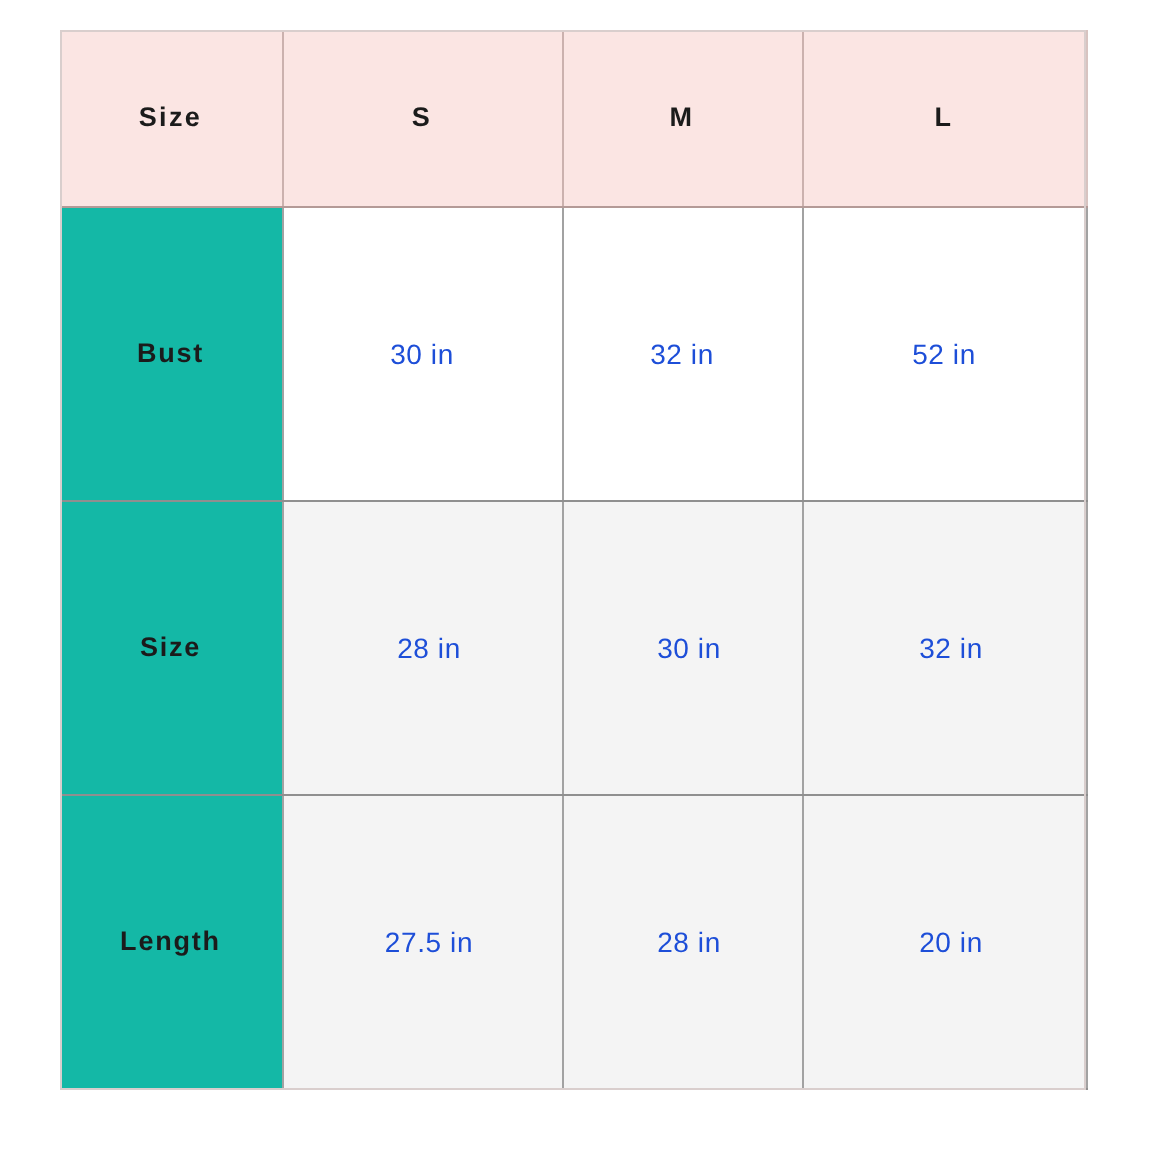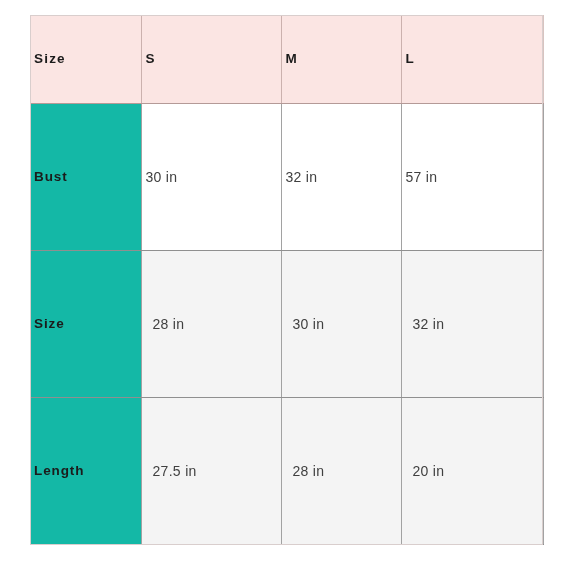--- a/index.html
+++ b/index.html
@@ -31,21 +31,21 @@
 
   table.size-chart col.c-label { width: 111px; }
   table.size-chart col.c-s     { width: 140px; }
   table.size-chart col.c-m     { width: 120px; }
   table.size-chart col.c-l     { width: 142px; }
 
   table.size-chart td,
   table.size-chart th {
     height: 88px;
     padding: 0 4px;
-    text-align: left;
+    text-align: center;
     vertical-align: middle;
     box-sizing: border-box;
     border-right: 1px solid #a2a2a2;
     border-bottom: 1px solid #8f8f8f;
   }
 
   
   tr.head-row th {
     background: #fbe5e3;
     color: #1b1b1b;
@@ -68,21 +68,21 @@
     color: #1b1b1b;
     font-weight: bold;
     font-size: 13.5px;
     letter-spacing: 0.9px;
     border-right: 1px solid #c9b0ad;
     border-bottom: 1px solid #c2a7a4;
   }
 
   
   td.data-cell {
-    color: #404040;
+    color: #1d4ed8;
     font-weight: normal;
     font-size: 14px;
     letter-spacing: 0.3px;
   }
   td.data-cell.bg-white { background: #ffffff; }
   td.data-cell.bg-gray  { background: #f4f4f4; padding-left: 11px; }
 
   td.last-col, th.last-col { border-right: 1px solid #d8d8d8; }
   tr.last-row td { border-bottom: 1px solid #d2d2d2; }
 
@@ -116,21 +116,21 @@
         <th>M</th>
         <th class="last-col">L</th>
       </tr>
     </thead>
     <tbody>
 
       <tr>
         <td class="label-cell">Bust</td>
         <td class="data-cell bg-white">30 in</td>
         <td class="data-cell bg-white">32 in</td>
-        <td class="data-cell bg-white last-col">57 in</td>
+        <td class="data-cell bg-white last-col">52 in</td>
       </tr>
 
       <tr>
         <td class="label-cell">Size</td>
         <td class="data-cell bg-gray">28 in</td>
         <td class="data-cell bg-gray">30 in</td>
         <td class="data-cell bg-gray last-col">32 in</td>
       </tr>
 
 

